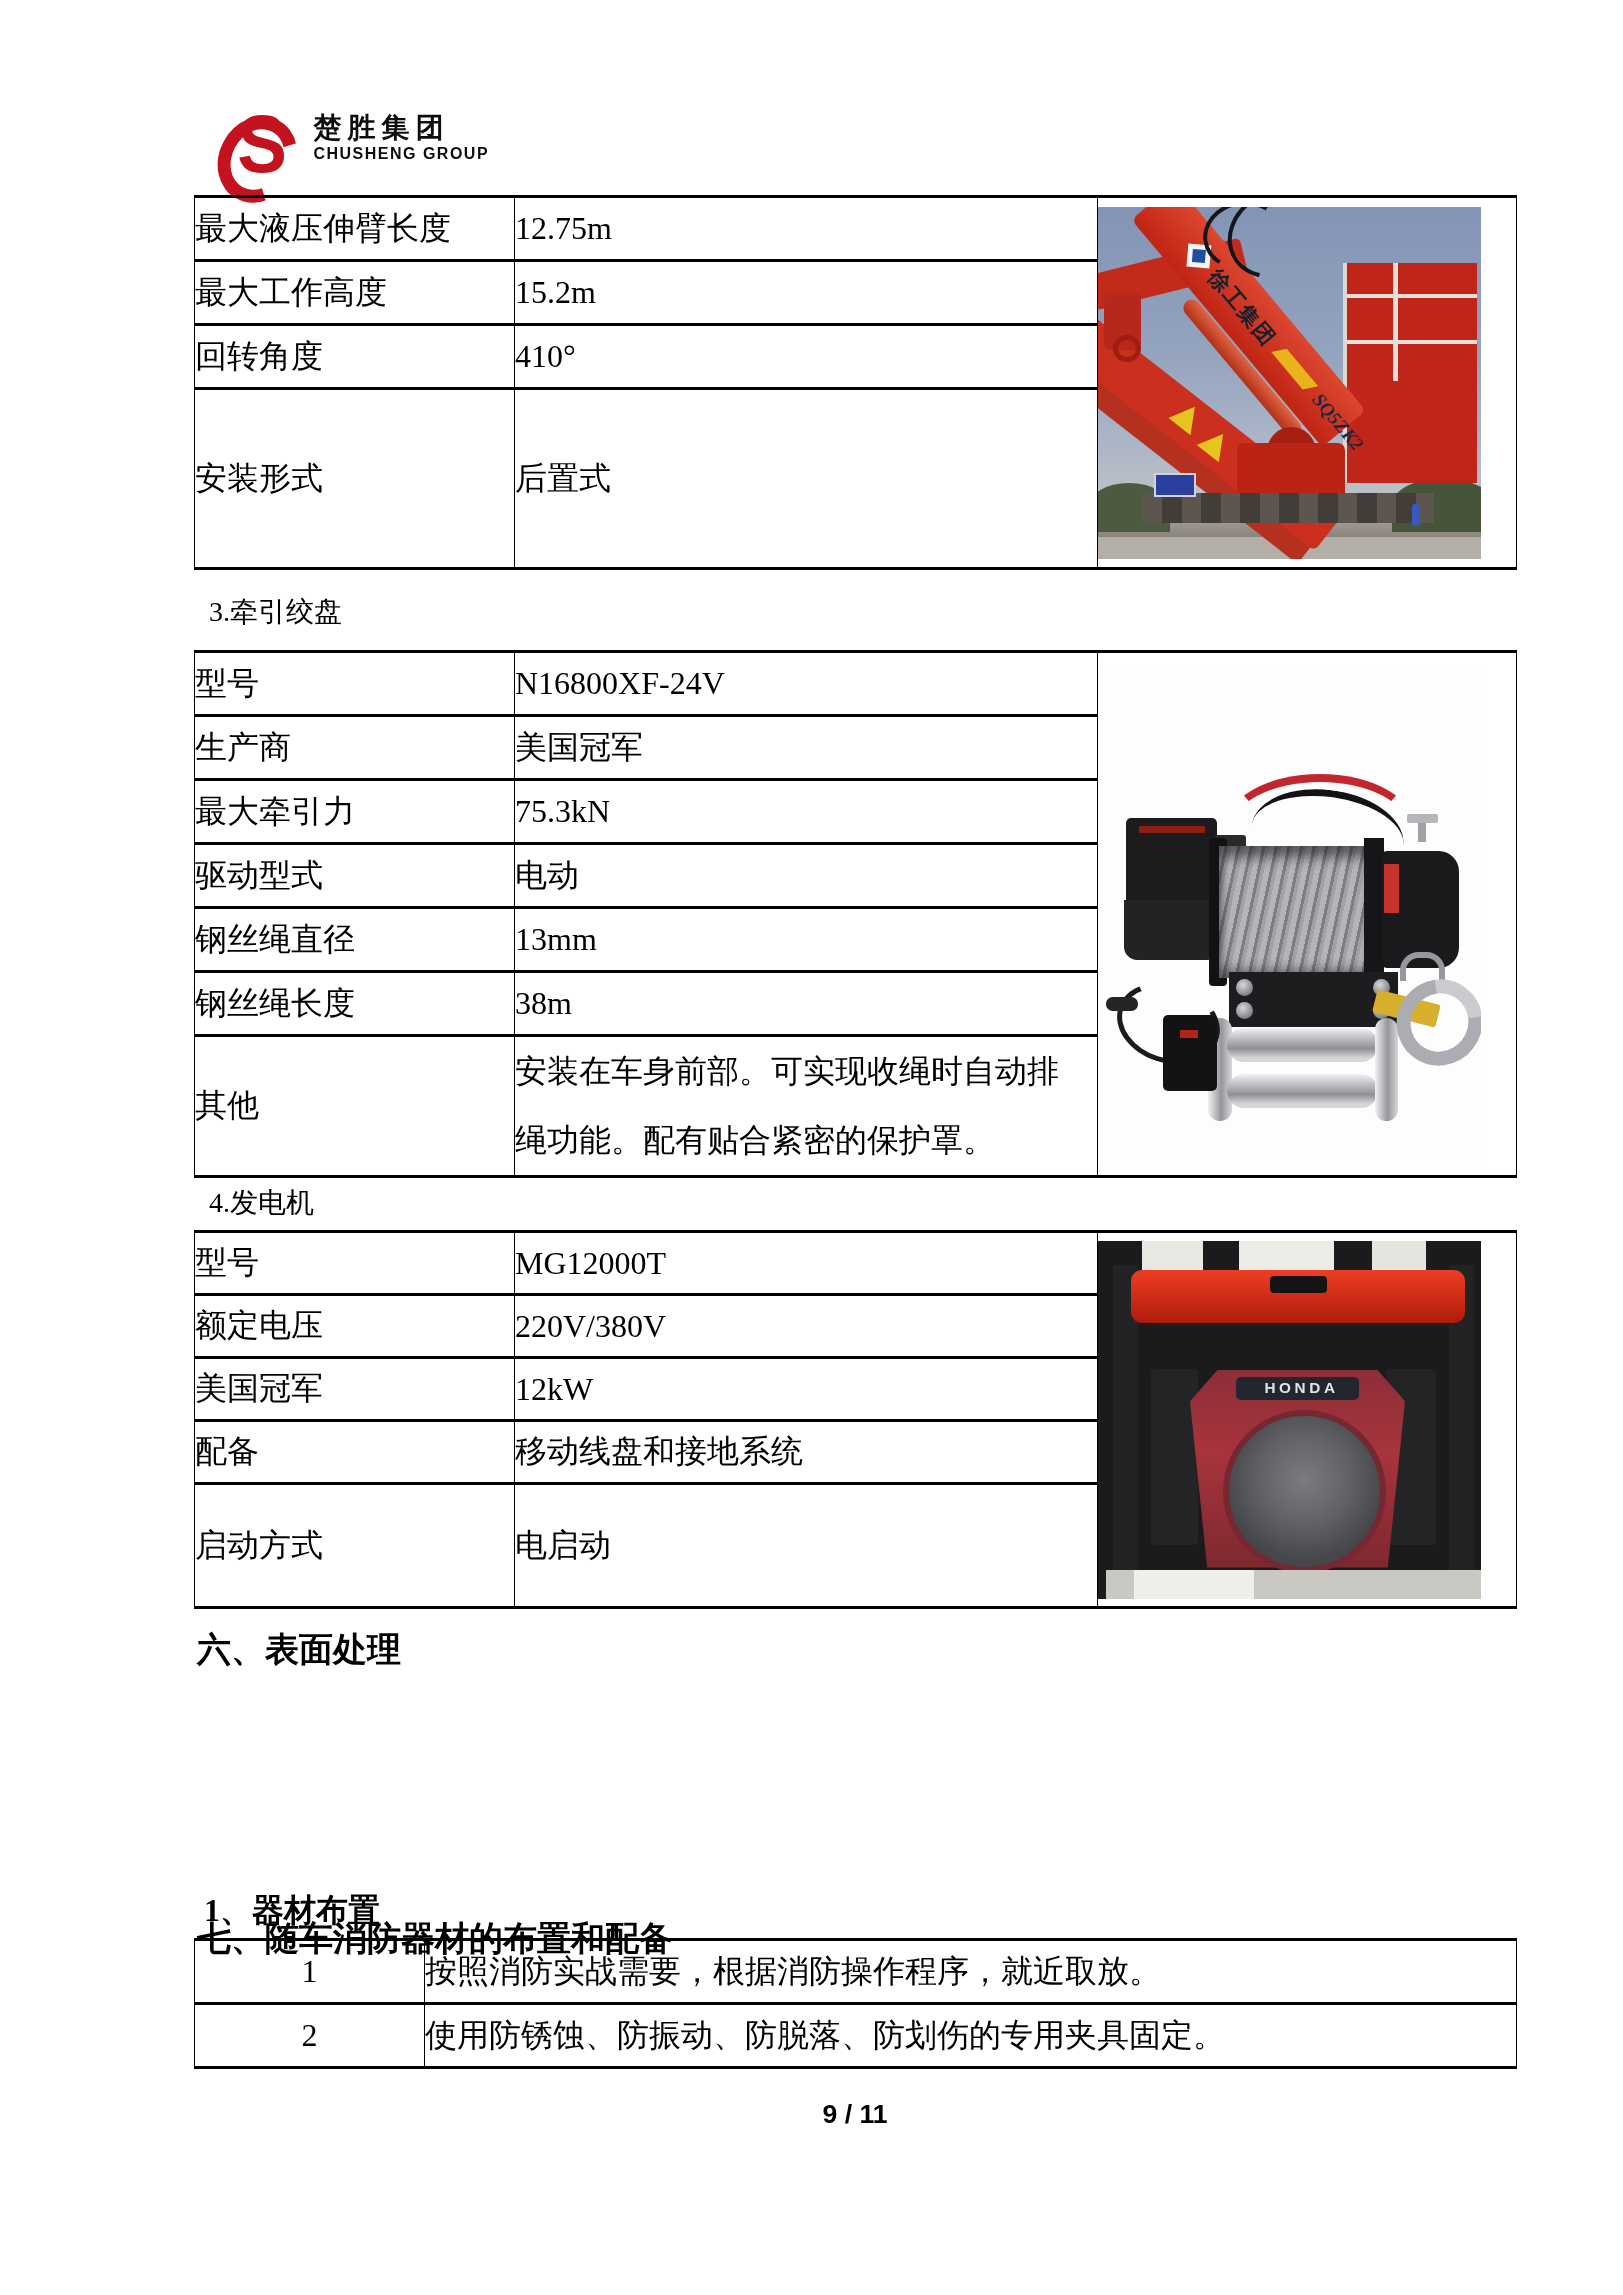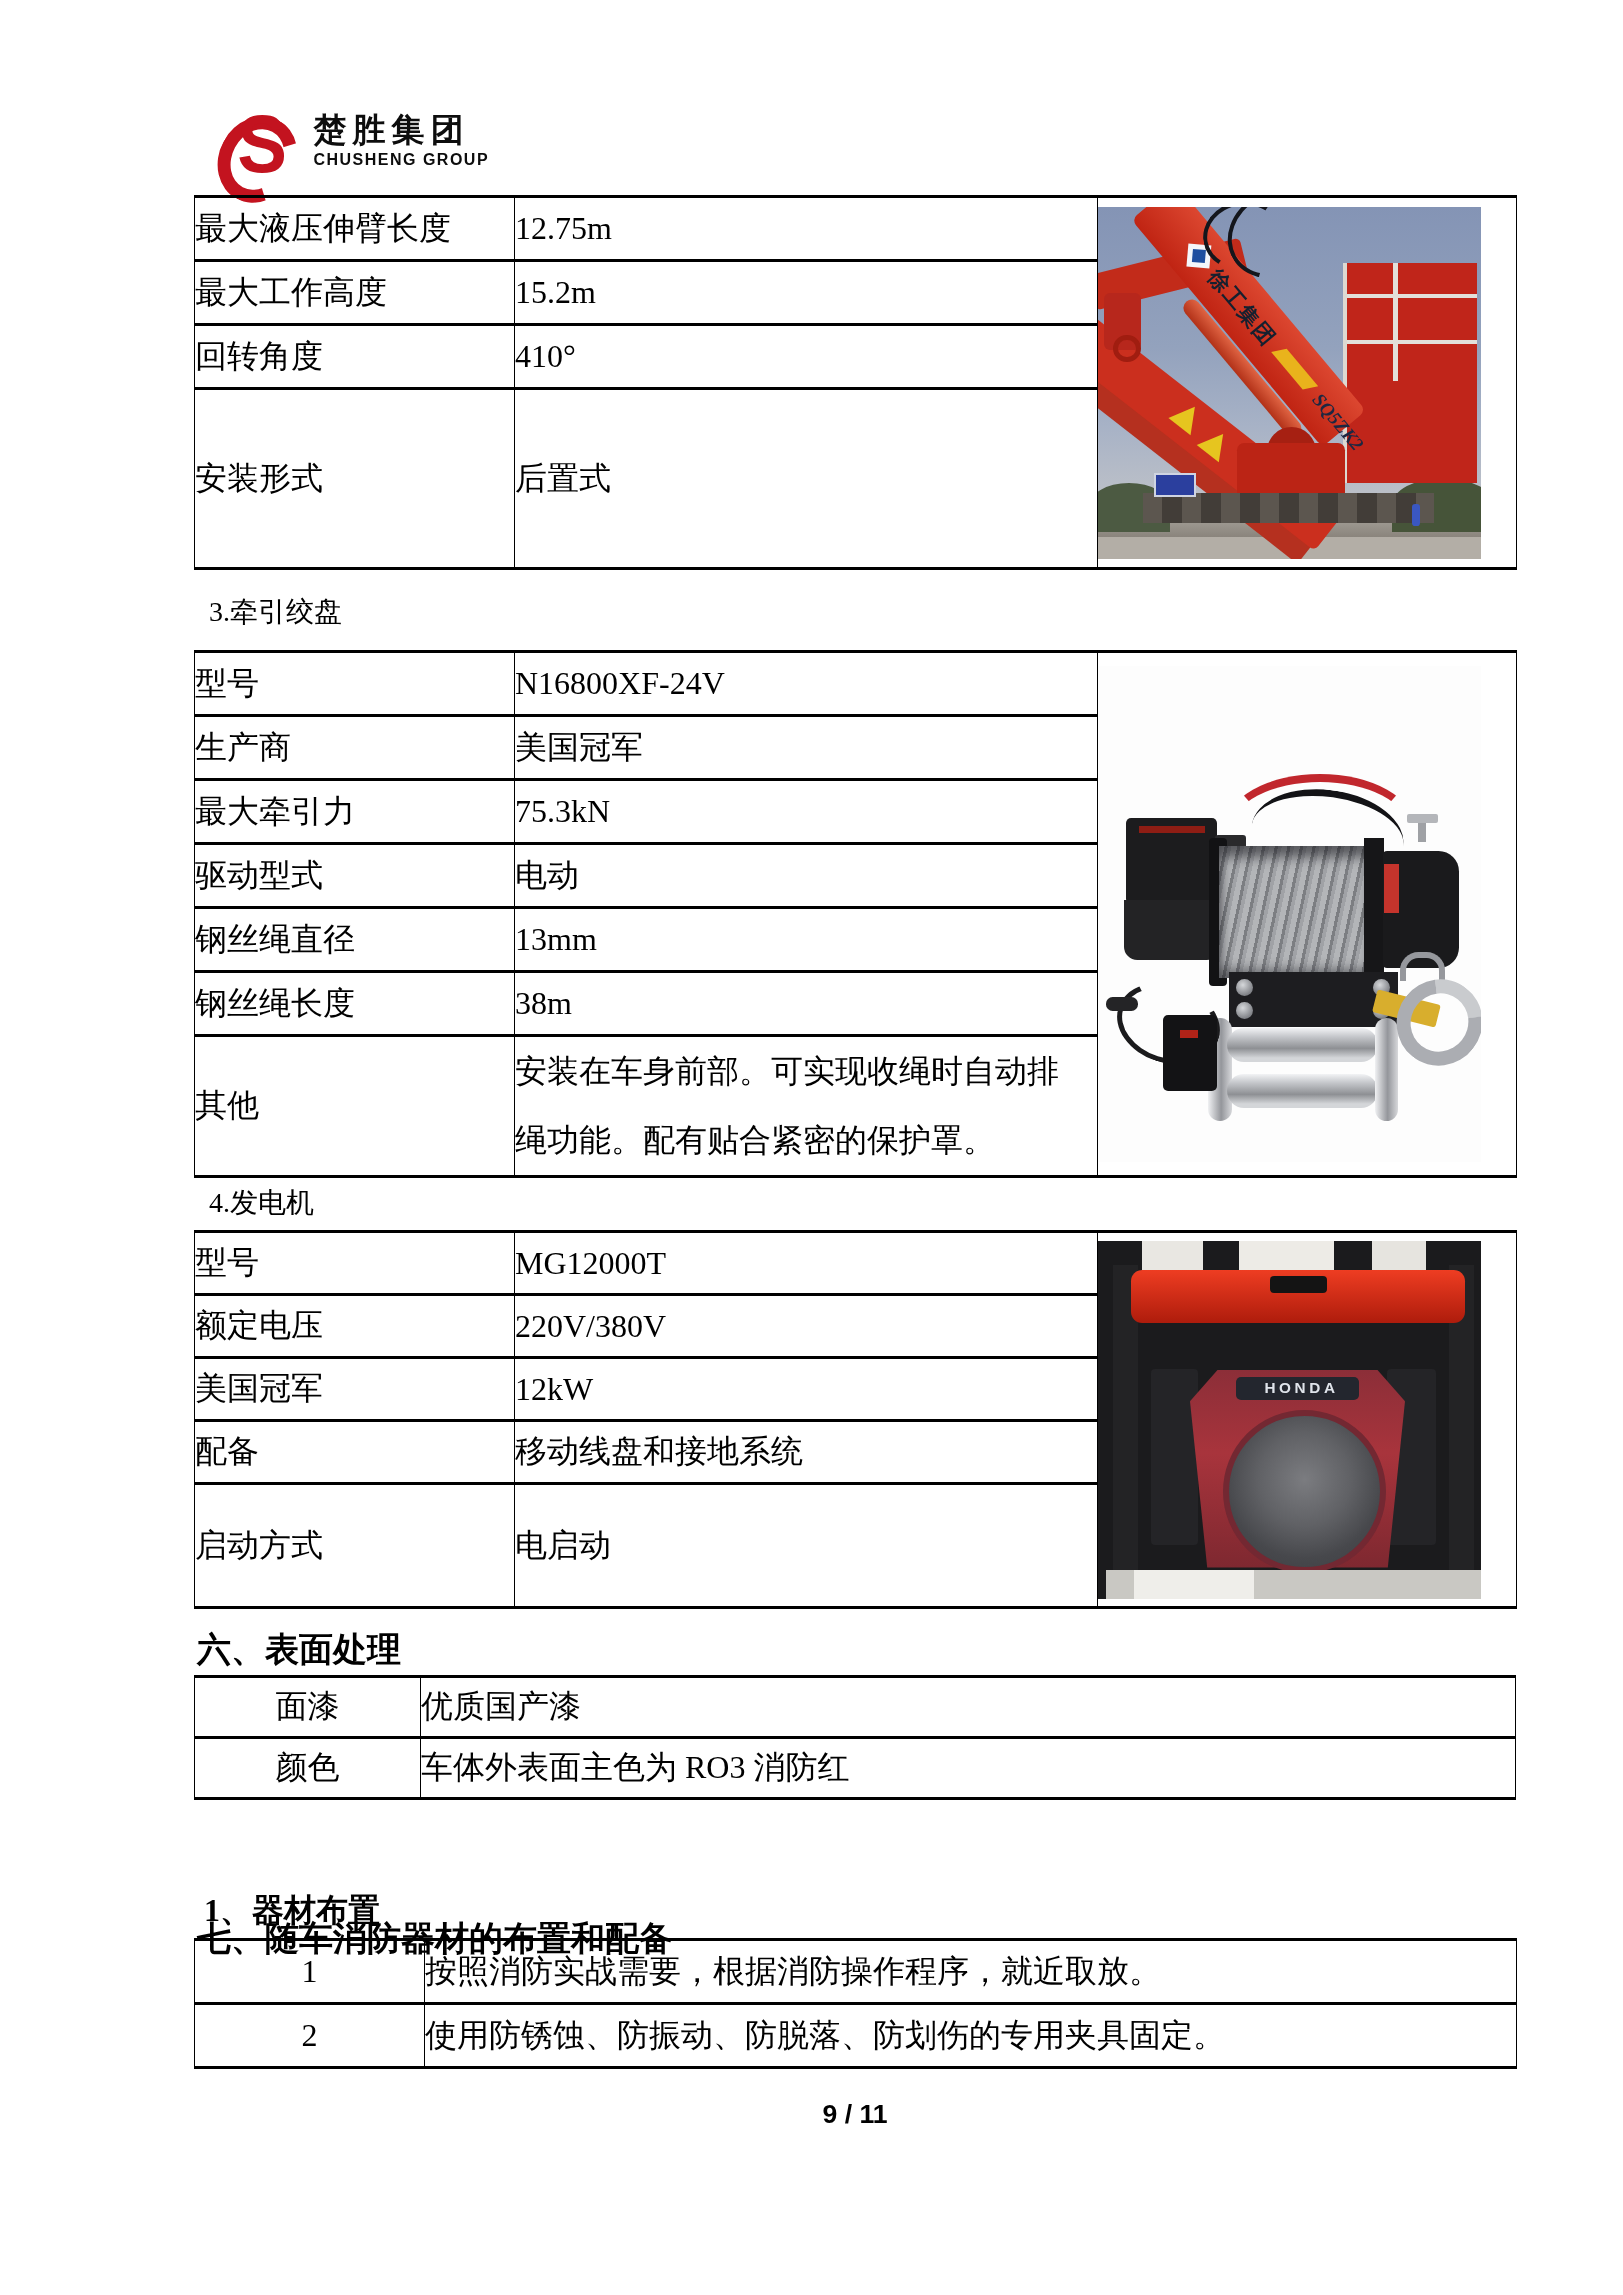--- a/index.html
+++ b/index.html
@@ -15,21 +15,21 @@
   .logo-crescent {
     position:absolute; left:0; top:2px; width:51px; height:63px;
     border:13.3px solid #c3131f; border-radius:50%;
     border-right-color:transparent; transform:rotate(28deg);
   }
   .logo-s {
     position:absolute; left:16.4px; top:-9.2px; font-family:"Liberation Sans","DejaVu Sans",sans-serif;
     font-weight:bold; font-size:81px; line-height:1; color:#c3131f; transform:scaleX(.92);
   }
   .logo-text { margin-left:17.4px; font-family:"Liberation Sans","DejaVu Sans",sans-serif; }
-  .logo-cn { font-size:33px; font-weight:bold; letter-spacing:6.1px; line-height:1.05; color:#0d0d0d; }
+  .logo-cn { font-size:28px; font-weight:bold; letter-spacing:6.1px; line-height:1.05; color:#0d0d0d; }
   .logo-en { font-size:16px; font-weight:bold; letter-spacing:1.5px; margin-top:3.1px; color:#0d0d0d; }
 
   
   .hdg { position:absolute; white-space:nowrap; }
   .h-reg { font-size:28px; }
   .h-bold { font-size:34px; font-weight:bold; }
   .h3  { left:209px; top:593px; }
   .h4  { left:209px; top:1184px; }
   .h6  { left:197px; top:1627px; }
   .h7  { left:197px; top:1916px; }
@@ -380,36 +380,20 @@
       </tr>
       <tr class="rTall3">
         <td class="lbl top">启动方式</td>
         <td class="val top">电启动</td>
       </tr>
     </tbody>
   </table>
 
   <div class="hdg h-bold h6">六、表面处理</div>
 
-  <table class="spec t4">
-    <colgroup>
-        <col style="width:226px">
-        <col style="width:1095px">
-      </colgroup>
-    <tbody>
-      <tr class="rD">
-        <td class="cen">面漆</td>
-        <td class="val">优质国产漆</td>
-      </tr>
-      <tr class="rD">
-        <td class="cen">颜色</td>
-        <td class="val">车体外表面主色为 RO3 消防红</td>
-      </tr>
-    </tbody>
-  </table>
 
   <div class="hdg h-bold h7">七、随车消防器材的布置和配备</div>
   <div class="hdg h-bold h71">1、器材布置</div>
 
   <table class="spec t5">
     <colgroup>
         <col style="width:230px">
         <col style="width:1092px">
       </colgroup>
     <tbody>

